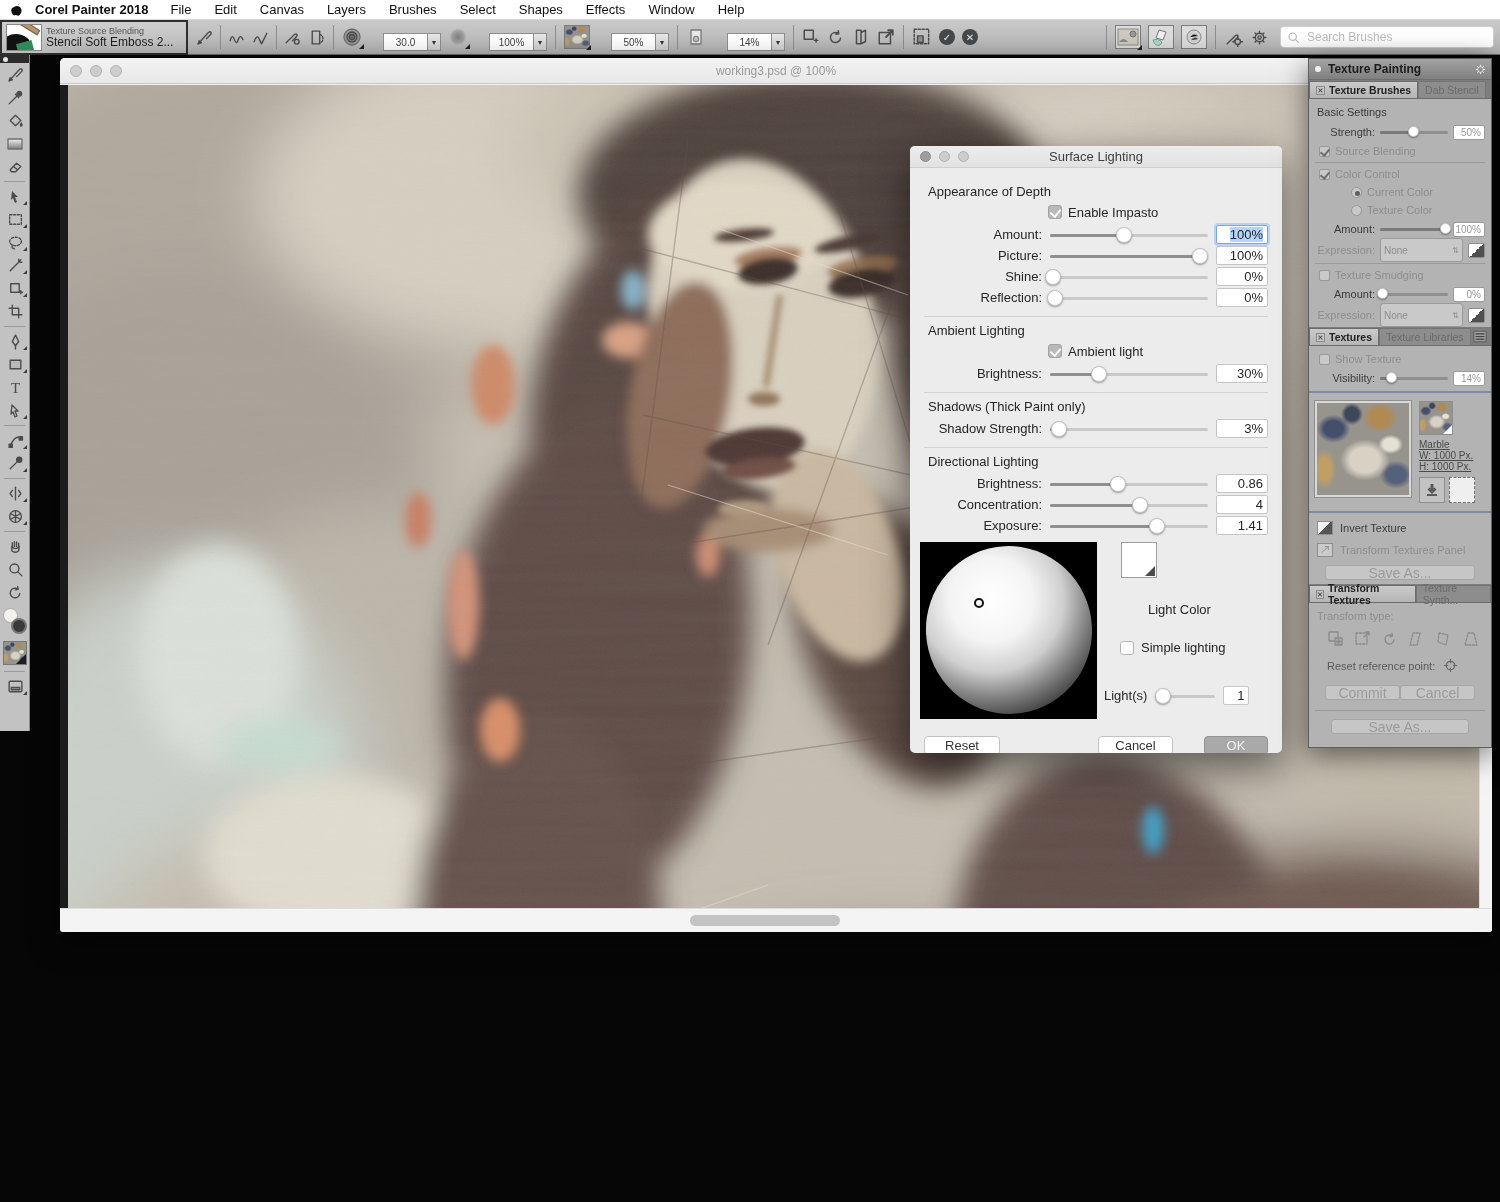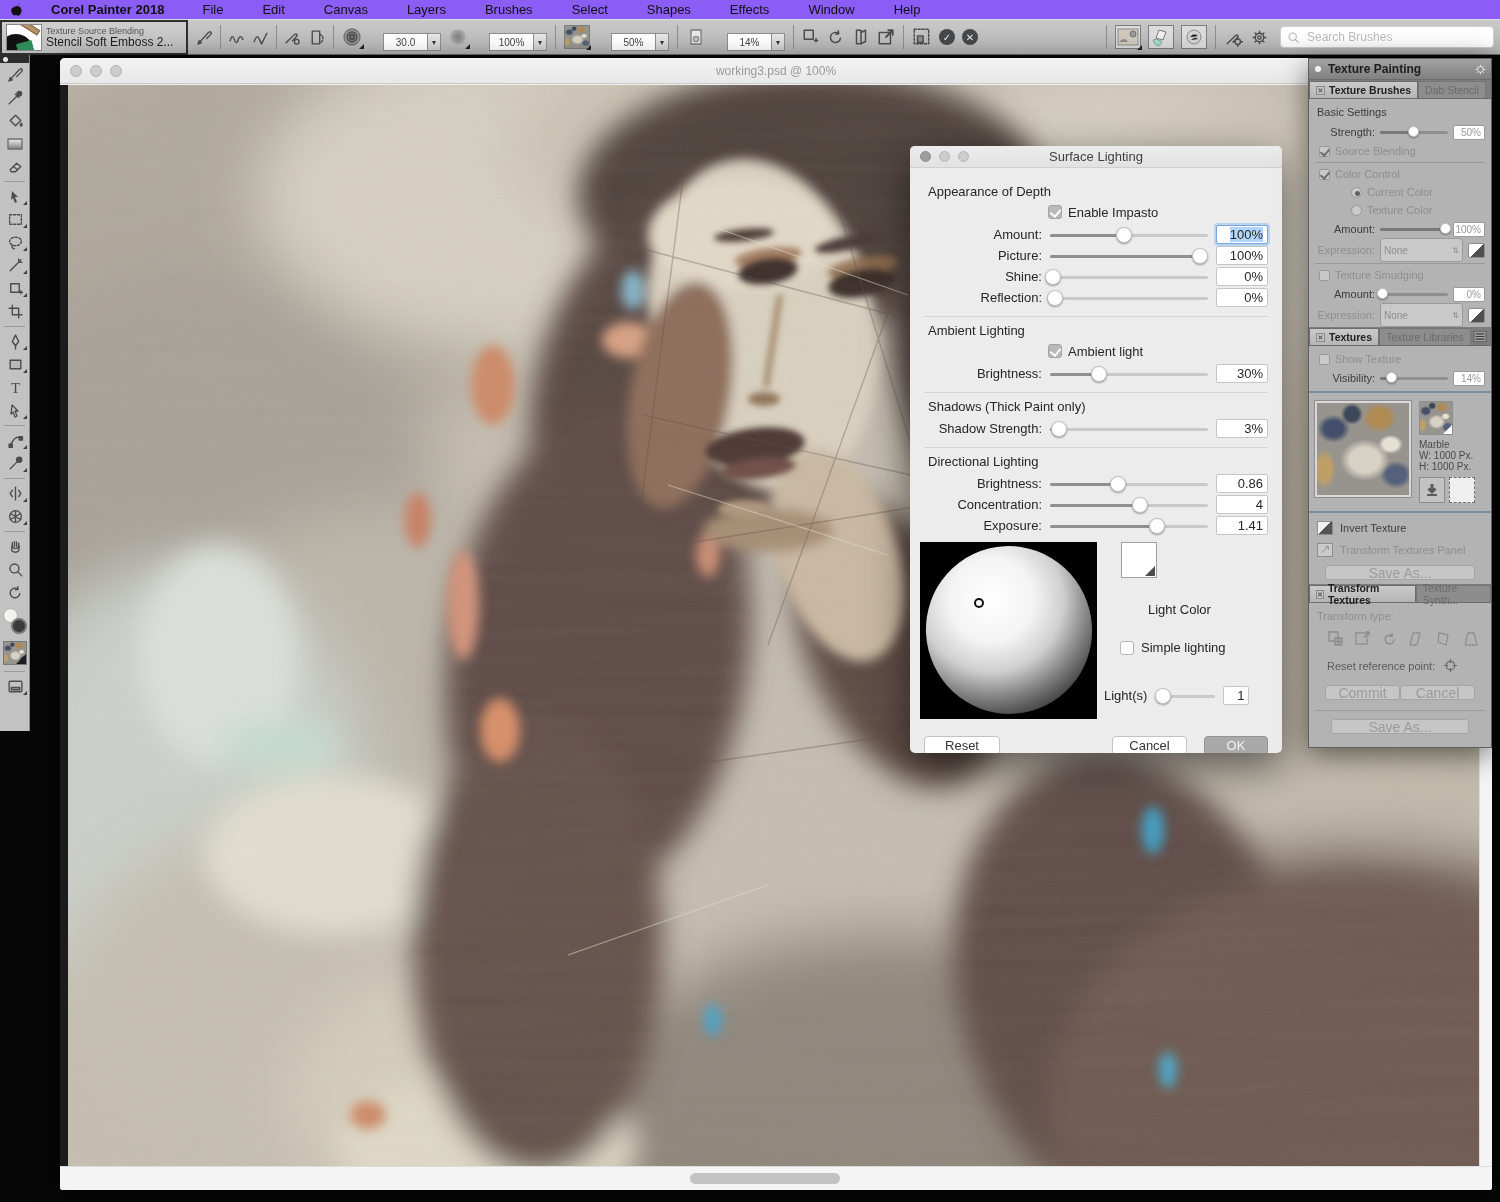--- a/index.html
+++ b/index.html
@@ -1,22 +1,22 @@
 <!DOCTYPE html>
 <html><head>
 <meta charset="utf-8">
 <style>
   html,body{margin:0;padding:0;background:#060606;width:1500px;height:1202px;position:relative;
     font-family:"Liberation Sans",sans-serif;-webkit-font-smoothing:antialiased;overflow:hidden;}
   *{box-sizing:border-box;}
   .ic{display:inline-flex;align-items:center;justify-content:center;}
   .ic svg{stroke:#4c4c4c;fill:none;stroke-width:1.3;stroke-linecap:round;stroke-linejoin:round;}
   
-  #menubar{position:absolute;left:0;top:0;width:1500px;height:20px;background:#8b5cf6;
-    display:flex;align-items:center;gap:17px;font-size:13px;color:#111;border-bottom:1px solid #d9d9d9;}
+  #menubar{position:absolute;left:0;top:0;width:1500px;height:20px;background:#ffffff;
+    display:flex;align-items:center;gap:1px;font-size:13px;color:#111;border-bottom:1px solid #d9d9d9;}
   #menubar .apple{width:34px;text-align:center;}
   #menubar .app{font-weight:bold;margin-right:10px;}
   #menubar .mi{padding:0 11px;}
   
   #toolbar{position:absolute;left:0;top:20px;width:1500px;height:35px;background:linear-gradient(#c9c9c9,#b4b4b4);
     border-bottom:1px solid #6d6d6d;display:flex;align-items:center;font-size:11px;color:#333;}
   .brushsel{width:188px;height:35px;background:#2f2f2f;padding:2px;display:flex;align-items:center;flex:none;}
   .brushsel .inner{flex:1;height:31px;background:linear-gradient(#cfcfcf,#bdbdbd);display:flex;align-items:center;}
   .brushsel .bthumb{width:36px;height:27px;margin:0 4px;background:#fff;border:1px solid #888;position:relative;overflow:hidden;}
   .brushsel .bthumb .blob{position:absolute;left:-6px;bottom:-8px;width:30px;height:24px;border-radius:50%;background:#111;}
@@ -55,21 +55,21 @@
   
   .marble{background-color:#97948e;background-image:
     radial-gradient(26% 22% at 18% 28%,#44506b 0 40%,transparent 70%),
     radial-gradient(30% 26% at 68% 16%,#b08a52 0 35%,transparent 65%),
     radial-gradient(36% 30% at 52% 62%,#d8d2c4 0 45%,transparent 75%),
     radial-gradient(20% 34% at 8% 72%,#bf9f66 0 35%,transparent 65%),
     radial-gradient(26% 22% at 86% 78%,#55617a 0 40%,transparent 70%),
     radial-gradient(16% 16% at 38% 12%,#3c4859 0 45%,transparent 75%),
     radial-gradient(18% 14% at 80% 45%,#e4e0d4 0 45%,transparent 75%);}
   
-  #docwin{position:absolute;left:60px;top:58px;width:1432px;height:1132px;background:#f0f0f0;
+  #docwin{position:absolute;left:60px;top:58px;width:1432px;height:874px;background:#f0f0f0;
     border-radius:5px 5px 3px 3px;box-shadow:0 8px 30px rgba(0,0,0,.6);overflow:hidden;}
   #doctitle{height:26px;background:linear-gradient(#f3f3f3,#e8e8e8);border-bottom:1px solid #c9c9c9;
     display:flex;align-items:center;position:relative;}
   .lights{display:flex;gap:8px;margin-left:10px;}
   .lights i{width:12px;height:12px;border-radius:50%;background:#cdcdcd;border:1px solid #b2b2b2;}
   #doctitle .ttl{position:absolute;left:0;right:0;text-align:center;font-size:12px;color:#9a9a9a;}
   #canvaswrap{position:absolute;left:0;top:27px;width:1432px;height:1081px;background:#1c1c1c;}
   #painting{position:absolute;left:8px;top:0;width:1416px;height:1081px;}
   #hscroll{position:absolute;left:0;bottom:0;width:1432px;height:24px;background:#f4f4f4;border-top:1px solid #ddd;}
   #hscroll .thumb{position:absolute;left:44%;top:6px;width:150px;height:11px;border-radius:6px;background:#c3c3c3;}
@@ -110,21 +110,21 @@
   #lclabel{position:absolute;left:196px;top:60px;margin-left:28px;}
   #simplerow{position:absolute;left:196px;top:98px;display:flex;gap:7px;align-items:center;}
   #lightsrow{position:absolute;left:180px;top:144px;right:0;display:flex;align-items:center;gap:8px;}
   #lightsrow .slider{width:60px;flex:none;}
   #lightsrow .val{width:26px;}
   #dlgbtns{display:flex;align-items:center;margin:8px 14px 0 14px;}
   .btn{height:19px;border-radius:4px;background:#fff;border:1px solid #c3c3c3;font-size:13px;color:#333;
     display:flex;align-items:center;justify-content:center;}
   #btn-reset{width:76px;}
   #btn-cancel{width:75px;margin-left:auto;}
-  #btn-ok{width:64px;margin-left:17px;background:#a9a9a9;border-color:#939393;color:#f3f3f3;}
+  #btn-ok{width:64px;margin-left:31px;background:#a9a9a9;border-color:#939393;color:#f3f3f3;}
   
   #panel{position:absolute;left:1308px;top:58px;width:184px;height:690px;background:#b3b3b3;
     border:1px solid #5f5f5f;box-shadow:0 8px 26px rgba(0,0,0,.5);font-size:11px;color:#3c3c3c;}
   #phead{height:21px;background:linear-gradient(#a3a3a3,#808080);display:flex;align-items:center;border-bottom:1px solid #6c6c6c;}
   #phead .dot{width:6px;height:6px;border-radius:50%;background:#f2f2f2;margin:0 7px 0 6px;}
   #phead .ttl{font-weight:bold;font-size:12px;color:#1c1c1c;flex:1;}
   #phead .ic svg{stroke:#e3e3e3;}
   .tabbar{height:19px;background:#7d7d7d;display:flex;align-items:flex-end;position:relative;border-bottom:1px solid #6c6c6c;}
   .tab{height:17px;display:flex;align-items:center;gap:4px;padding:0 6px;font-size:10.5px;}
   .tab.active{background:linear-gradient(#cacaca,#b5b5b5);color:#222;border:1px solid #6c6c6c;border-bottom:none;font-weight:bold;}
@@ -148,21 +148,21 @@
   .pval{width:32px;height:15px;background:#fff;border:1px solid #9a9a9a;border-radius:2px;flex:none;
     display:flex;align-items:center;justify-content:flex-end;padding-right:3px;font-size:10px;color:#9a9a9a;}
   .exprow{display:flex;align-items:center;gap:5px;height:20px;margin:2px 0;}
   .exprow .pslabel{width:60px;}
   .pselect{flex:1;height:24px;background:#c9c9c9;border:1px solid #9a9a9a;border-radius:3px;display:flex;align-items:center;padding:0 3px;color:#8e8e8e;font-size:10px;}
   .pselect .ud{margin-left:auto;font-size:8px;color:#8e8e8e;}
   .iconbtn{width:17px;height:15px;border:1px solid #8e8e8e;border-radius:2px;background:linear-gradient(135deg,#fff 50%,#4f4f4f 50%);flex:none;}
   .pdivider{height:1px;background:#9a9a9a;margin:3px 0;}
   #texbrowser{display:flex;gap:8px;padding:4px 6px;}
   #bigthumb{width:96px;height:96px;border:2px solid #d9d9d9;outline:1px solid #8e8e8e;}
-  .texmeta{display:flex;flex-direction:column;font-size:10px;color:#4a4a4a;}
+  .texmeta{display:flex;flex-direction:column;font-size:10px;color:#4a4a4a;text-decoration:underline;}
   #smallthumb{width:34px;height:34px;border:1px solid #8e8e8e;position:relative;margin-bottom:4px;}
   #smallthumb:after{content:"";position:absolute;right:0;bottom:0;border-left:9px solid transparent;border-bottom:9px solid #fff;}
   .texbtns{display:flex;gap:4px;margin-top:5px;}
   .texbtn{width:26px;height:26px;border:1px solid #8e8e8e;background:#c2c2c2;display:flex;align-items:center;justify-content:center;}
   .texbtn.dash{border:1px dashed #6f6f6f;background:#efefef;}
   .prowicon{display:flex;align-items:center;gap:7px;height:22px;padding-left:8px;}
   .prowicon .box{width:16px;height:14px;border:1px solid #8e8e8e;background:linear-gradient(135deg,#f2f2f2 50%,#555 50%);}
   .prowicon .box2{width:16px;height:14px;border:1px solid #8e8e8e;background:#cacaca;position:relative;}
   .pbtn{height:15px;border:1px solid #a5a5a5;border-radius:3px;background:#c6c6c6;color:#9b9b9b;
     display:flex;align-items:center;justify-content:center;font-size:14px;margin:4px 16px;}

